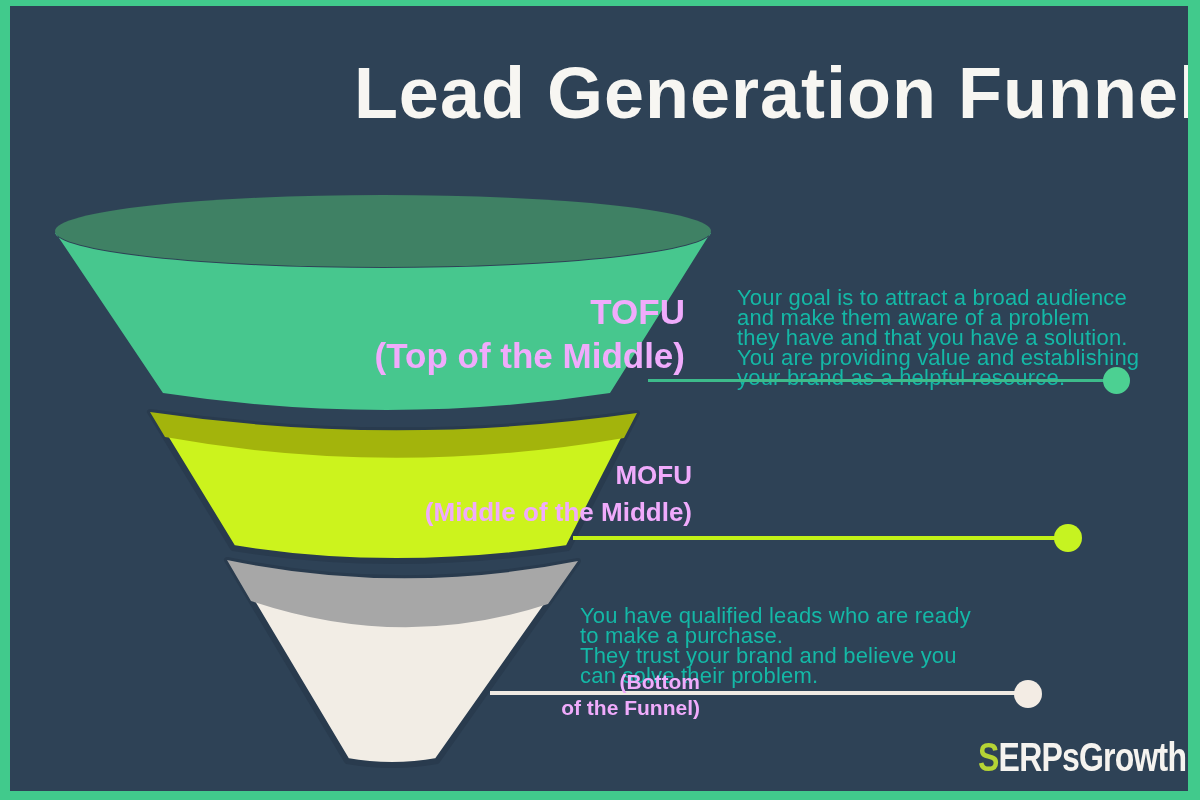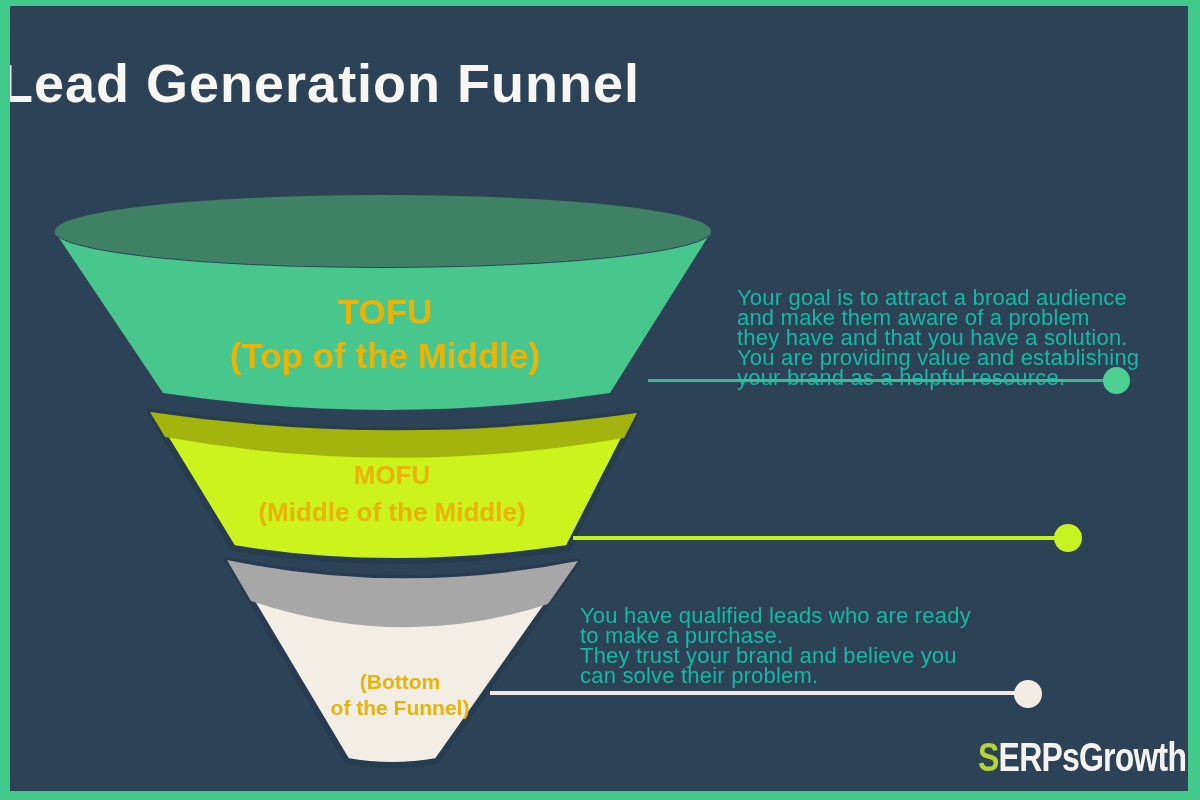--- a/index.html
+++ b/index.html
@@ -7,26 +7,26 @@
     position:relative; width:1200px; height:800px;
     background:#2e4256; overflow:hidden;
     font-family:"Liberation Sans", sans-serif;
   }
   .border-overlay {
     position:absolute; inset:0; z-index:30; pointer-events:none;
     border:solid #41ca8c; border-width:6px 12px 9px 10px;
   }
   .title {
     position:absolute; left:0; right:0; top:52px; margin:0;
-    text-align:left; font-size:54px; font-weight:800;
+    text-align:right; font-size:72px; font-weight:800;
     color:#f7f6f2; letter-spacing:1px; z-index:5;
   }
   .funnel-svg { position:absolute; left:0; top:0; z-index:2; }
 
-  .stage-label { position:absolute; text-align:center; color:#eab308; z-index:6; font-weight:800; }
+  .stage-label { position:absolute; text-align:right; color:#f0abfc; z-index:6; font-weight:800; }
   .stage-label .acronym { font-weight:800; }
   .label-tofu { left:85px; width:600px; top:290px; font-size:35px; line-height:44px; }
   .label-mofu { left:92px; width:600px; top:457px; font-size:26px; line-height:37px; }
   .label-bofu { left:100px; width:600px; top:643px; font-size:21px; line-height:26px; white-space:pre-line; }
   .label-bofu .acronym { white-space:normal; }
 
   .desc {
     position:absolute; z-index:4; color:#14b8a6;
     font-size:22px; line-height:20px; white-space:pre-line;
     letter-spacing:0.2px;

